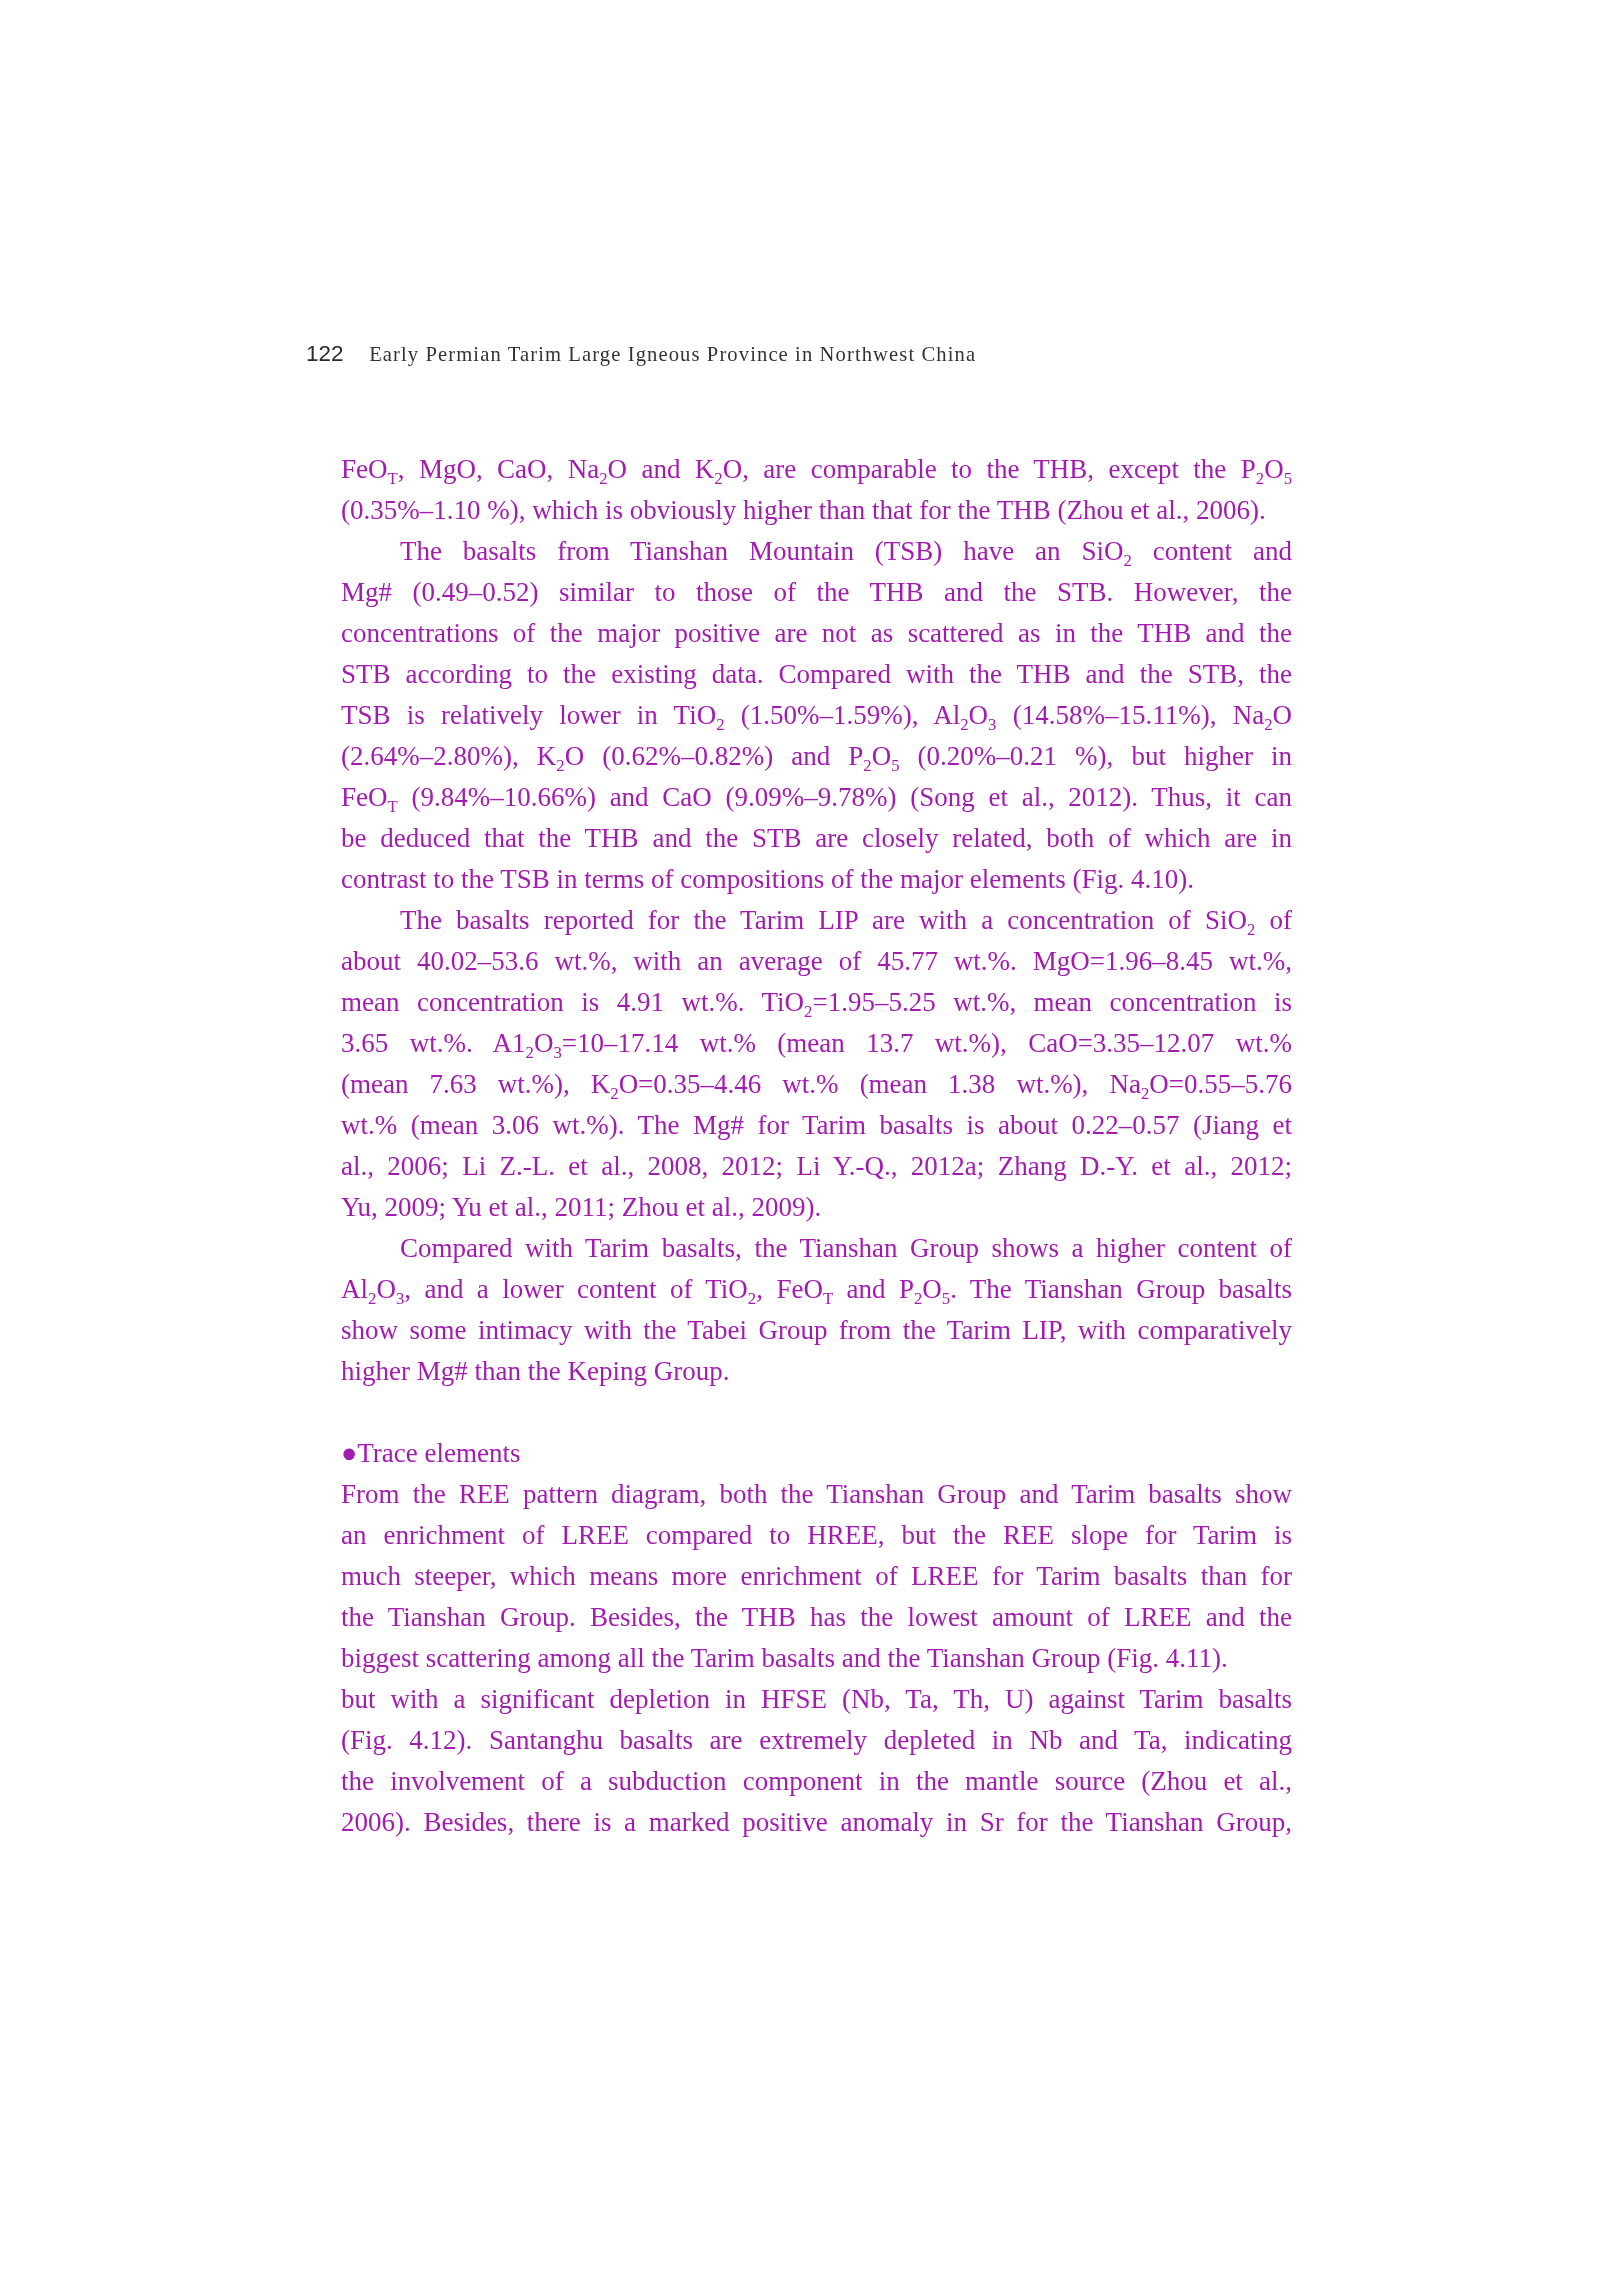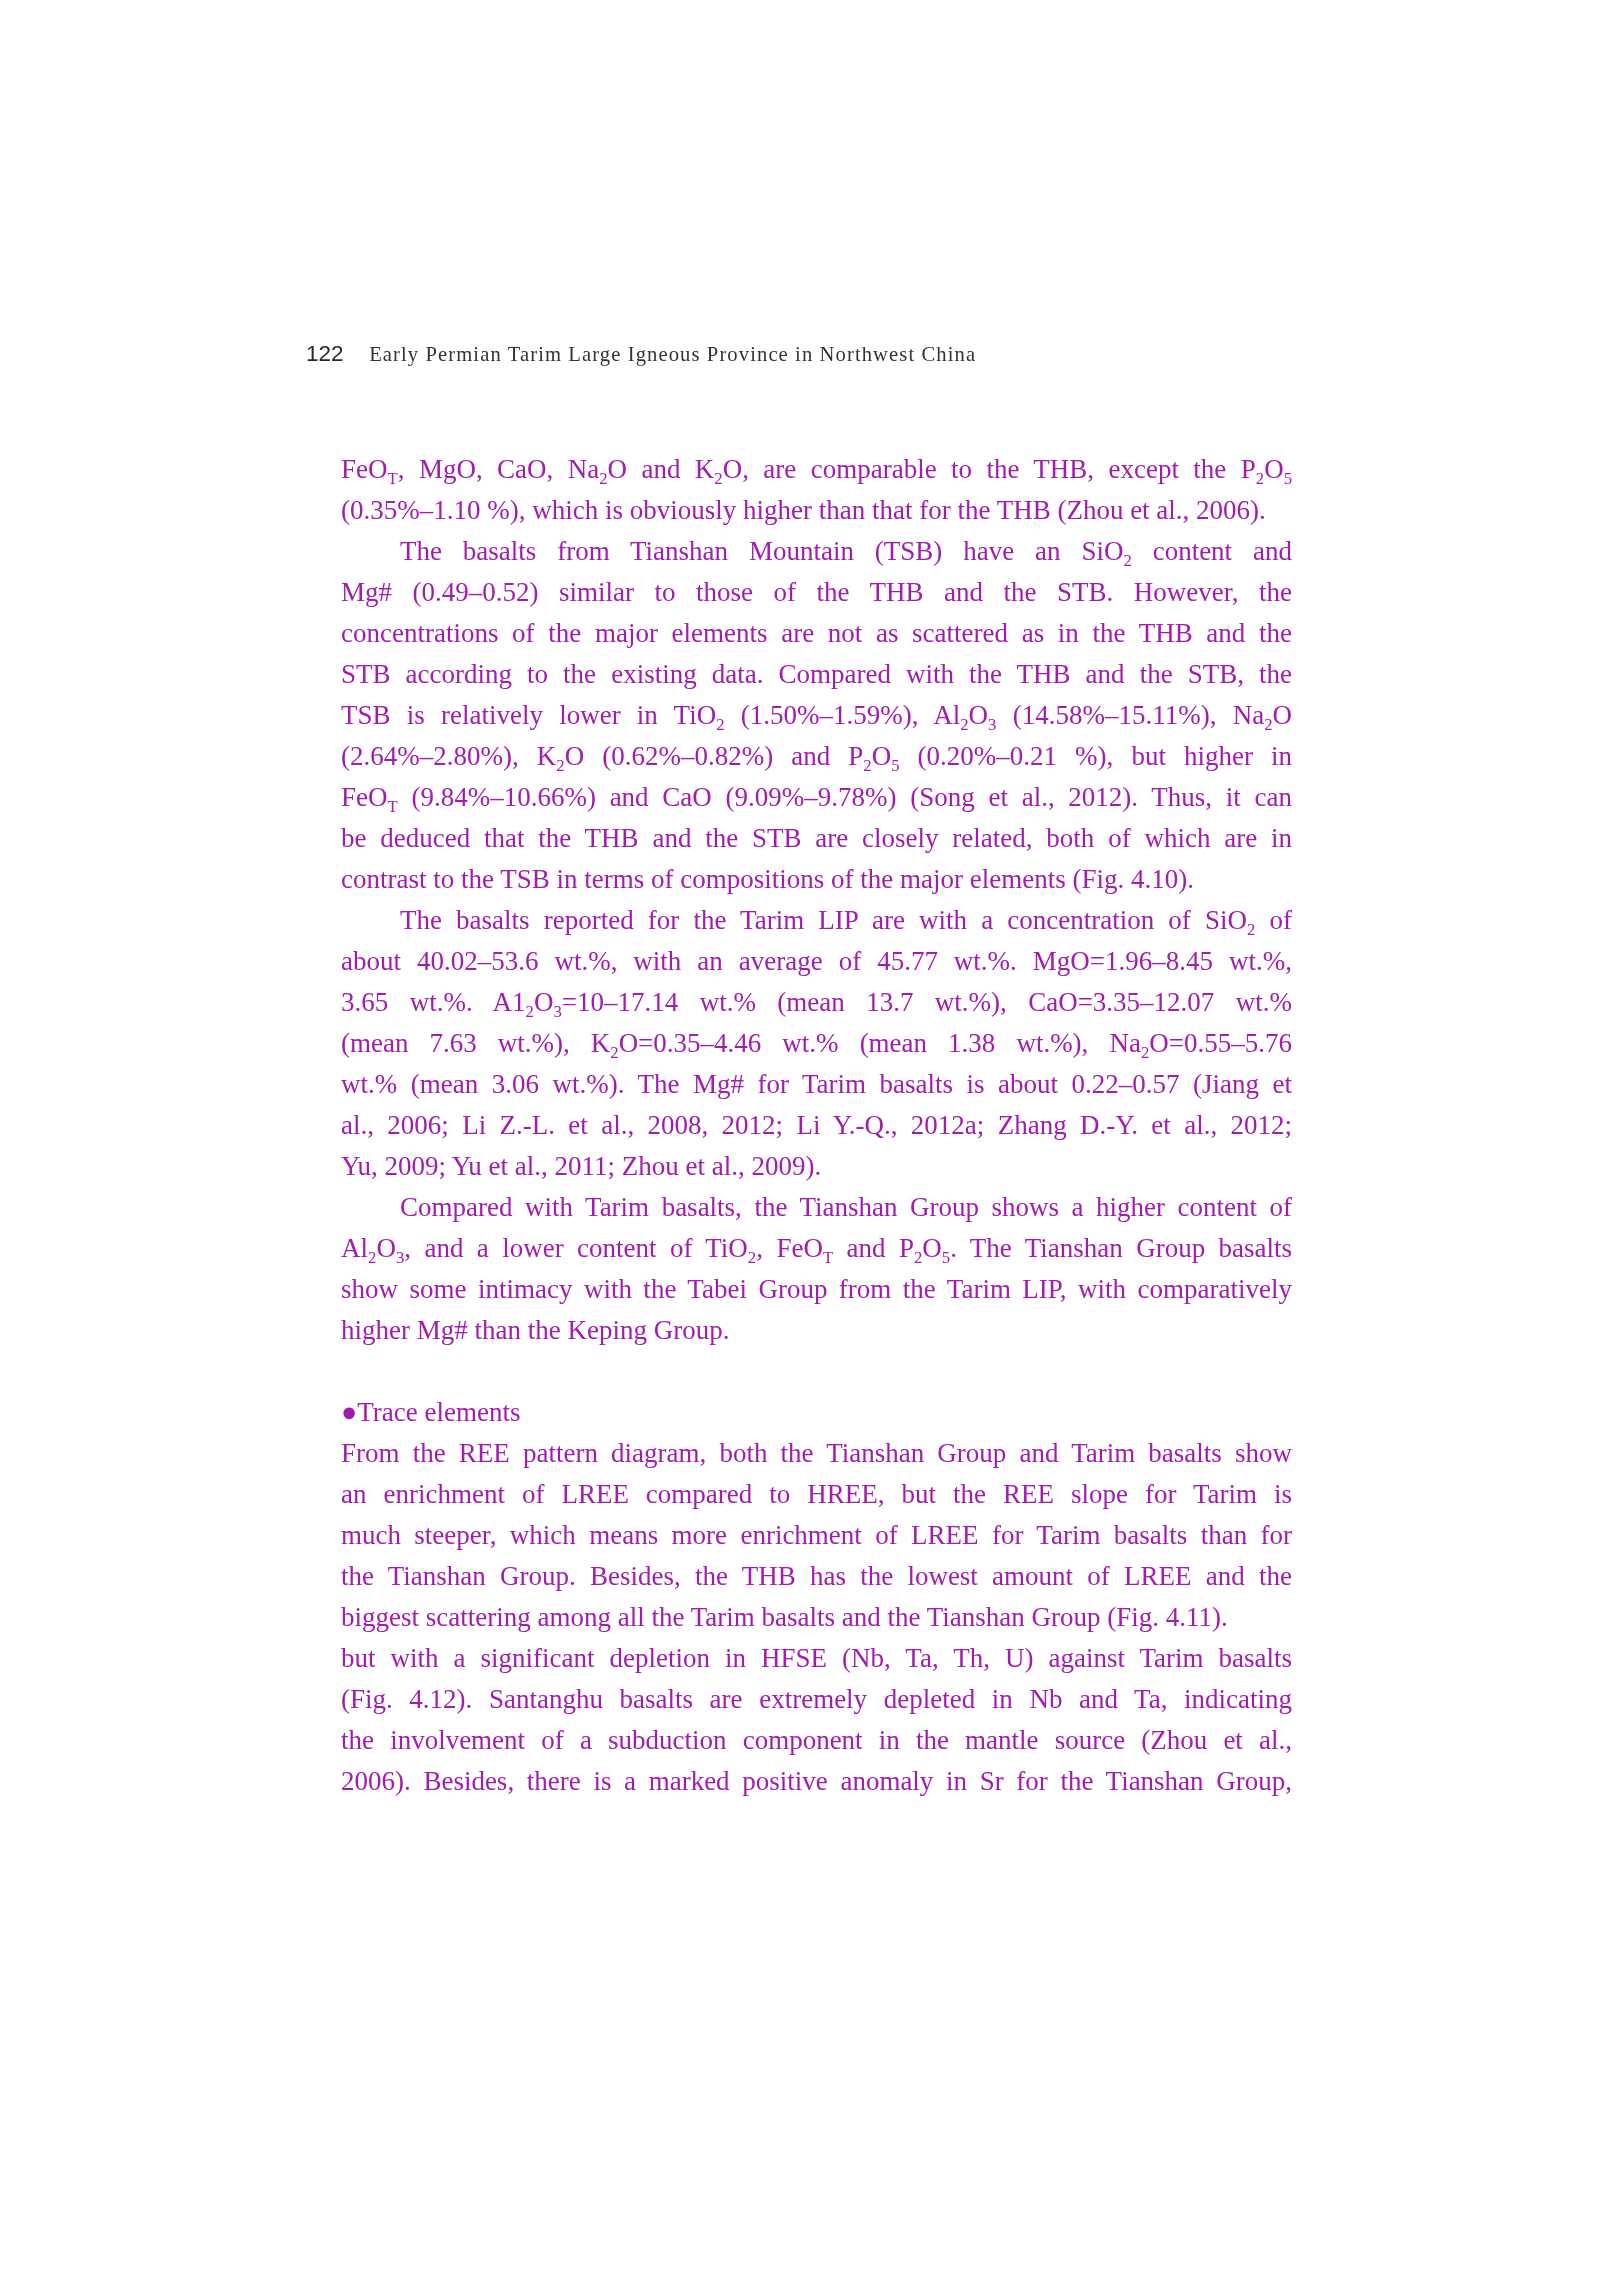--- a/index.html
+++ b/index.html
@@ -34,21 +34,21 @@
       <div class="line last">
         <span class="line-inner">(0.35%–1.10 %), which is obviously higher than that for the THB (Zhou et al., 2006).</span>
       </div>
       <div class="line indent">
         <span class="line-inner">The basalts from Tianshan Mountain (TSB) have an SiO<sub>2</sub> content and</span>
       </div>
       <div class="line">
         <span class="line-inner">Mg# (0.49–0.52) similar to those of the THB and the STB. However, the</span>
       </div>
       <div class="line">
-        <span class="line-inner">concentrations of the major elements are not as scattered as in the THB and the</span>
+        <span class="line-inner">concentrations of the major positive are not as scattered as in the THB and the</span>
       </div>
       <div class="line">
         <span class="line-inner">STB according to the existing data. Compared with the THB and the STB, the</span>
       </div>
       <div class="line">
         <span class="line-inner">TSB is relatively lower in TiO<sub>2</sub> (1.50%–1.59%), Al<sub>2</sub>O<sub>3</sub> (14.58%–15.11%), Na<sub>2</sub>O</span>
       </div>
       <div class="line">
         <span class="line-inner">(2.64%–2.80%), K<sub>2</sub>O (0.62%–0.82%) and P<sub>2</sub>O<sub>5</sub> (0.20%–0.21 %), but higher in</span>
       </div>
@@ -59,20 +59,23 @@
         <span class="line-inner">be deduced that the THB and the STB are closely related, both of which are in</span>
       </div>
       <div class="line last">
         <span class="line-inner">contrast to the TSB in terms of compositions of the major elements (Fig. 4.10).</span>
       </div>
       <div class="line indent">
         <span class="line-inner">The basalts reported for the Tarim LIP are with a concentration of SiO<sub>2</sub> of</span>
       </div>
       <div class="line">
         <span class="line-inner">about 40.02–53.6 wt.%, with an average of 45.77 wt.%. MgO=1.96–8.45 wt.%,</span>
+      </div>
+      <div class="line">
+        <span class="line-inner">mean concentration is 4.91 wt.%. TiO<sub>2</sub>=1.95–5.25 wt.%, mean concentration is</span>
       </div>
       <div class="line">
         <span class="line-inner">3.65 wt.%. A1<sub>2</sub>O<sub>3</sub>=10–17.14 wt.% (mean 13.7 wt.%), CaO=3.35–12.07 wt.%</span>
       </div>
       <div class="line">
         <span class="line-inner">(mean 7.63 wt.%), K<sub>2</sub>O=0.35–4.46 wt.% (mean 1.38 wt.%), Na<sub>2</sub>O=0.55–5.76</span>
       </div>
       <div class="line">
         <span class="line-inner">wt.% (mean 3.06 wt.%). The Mg# for Tarim basalts is about 0.22–0.57 (Jiang et</span>
       </div>

